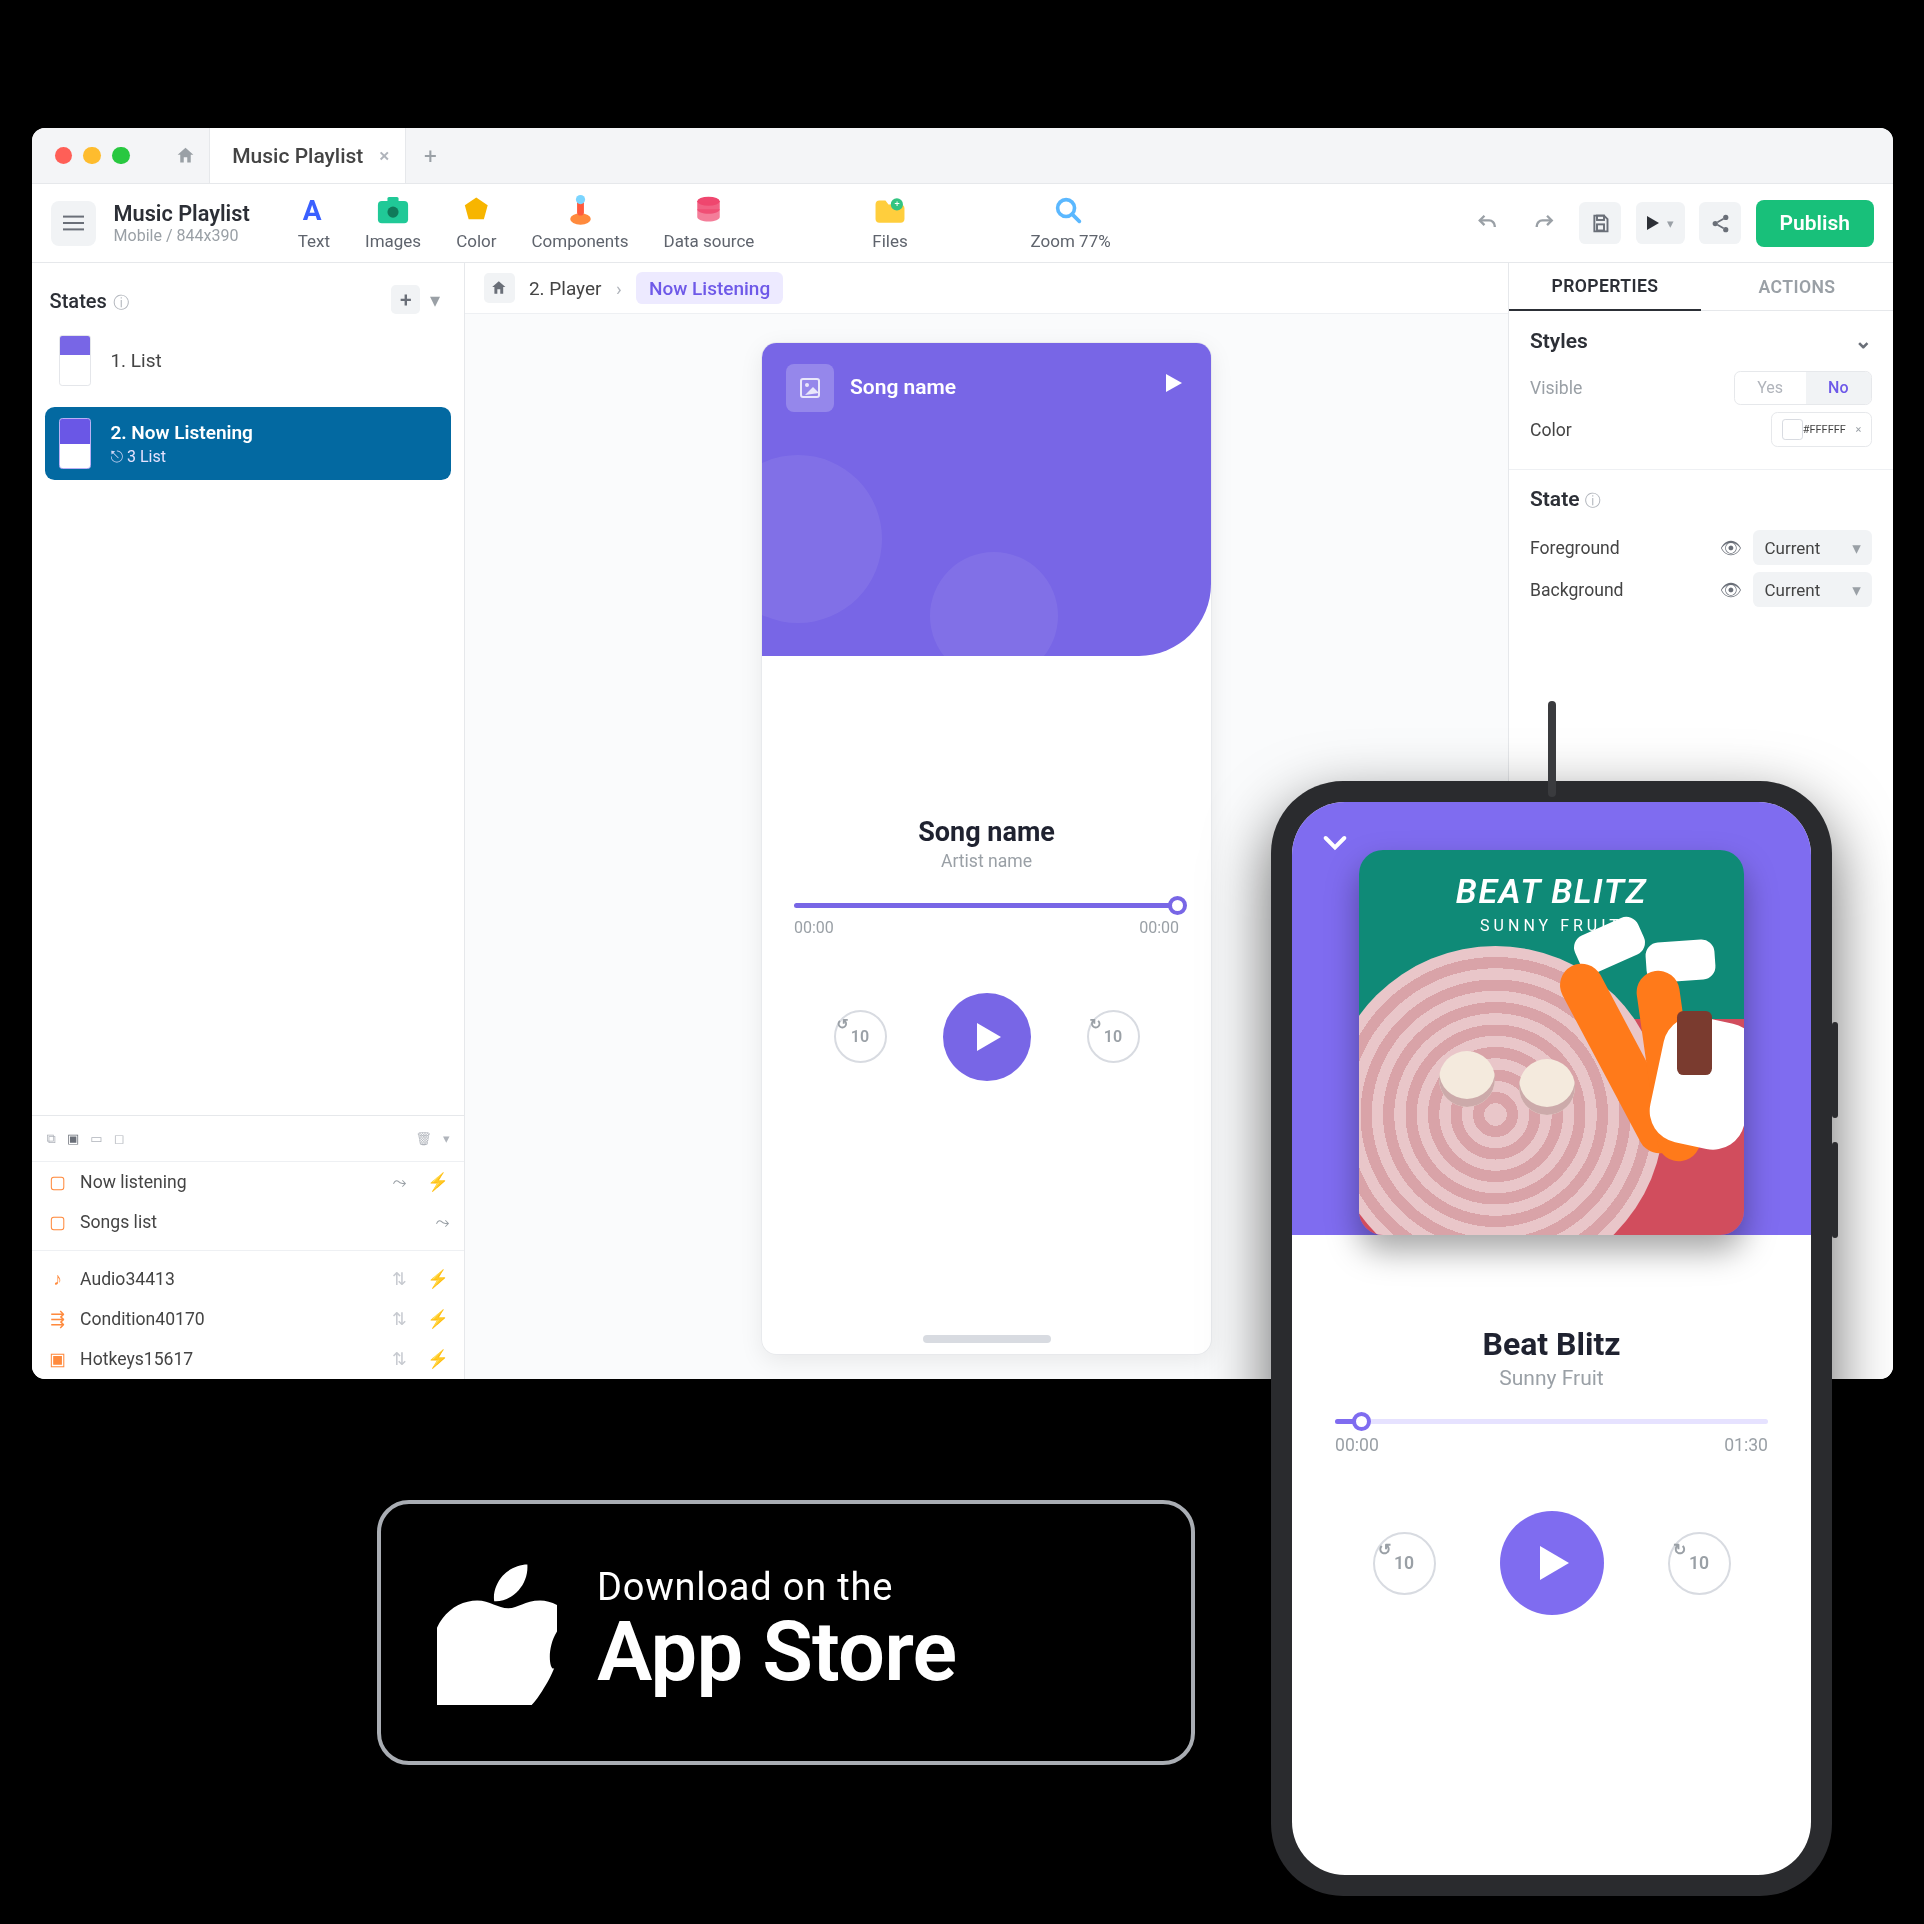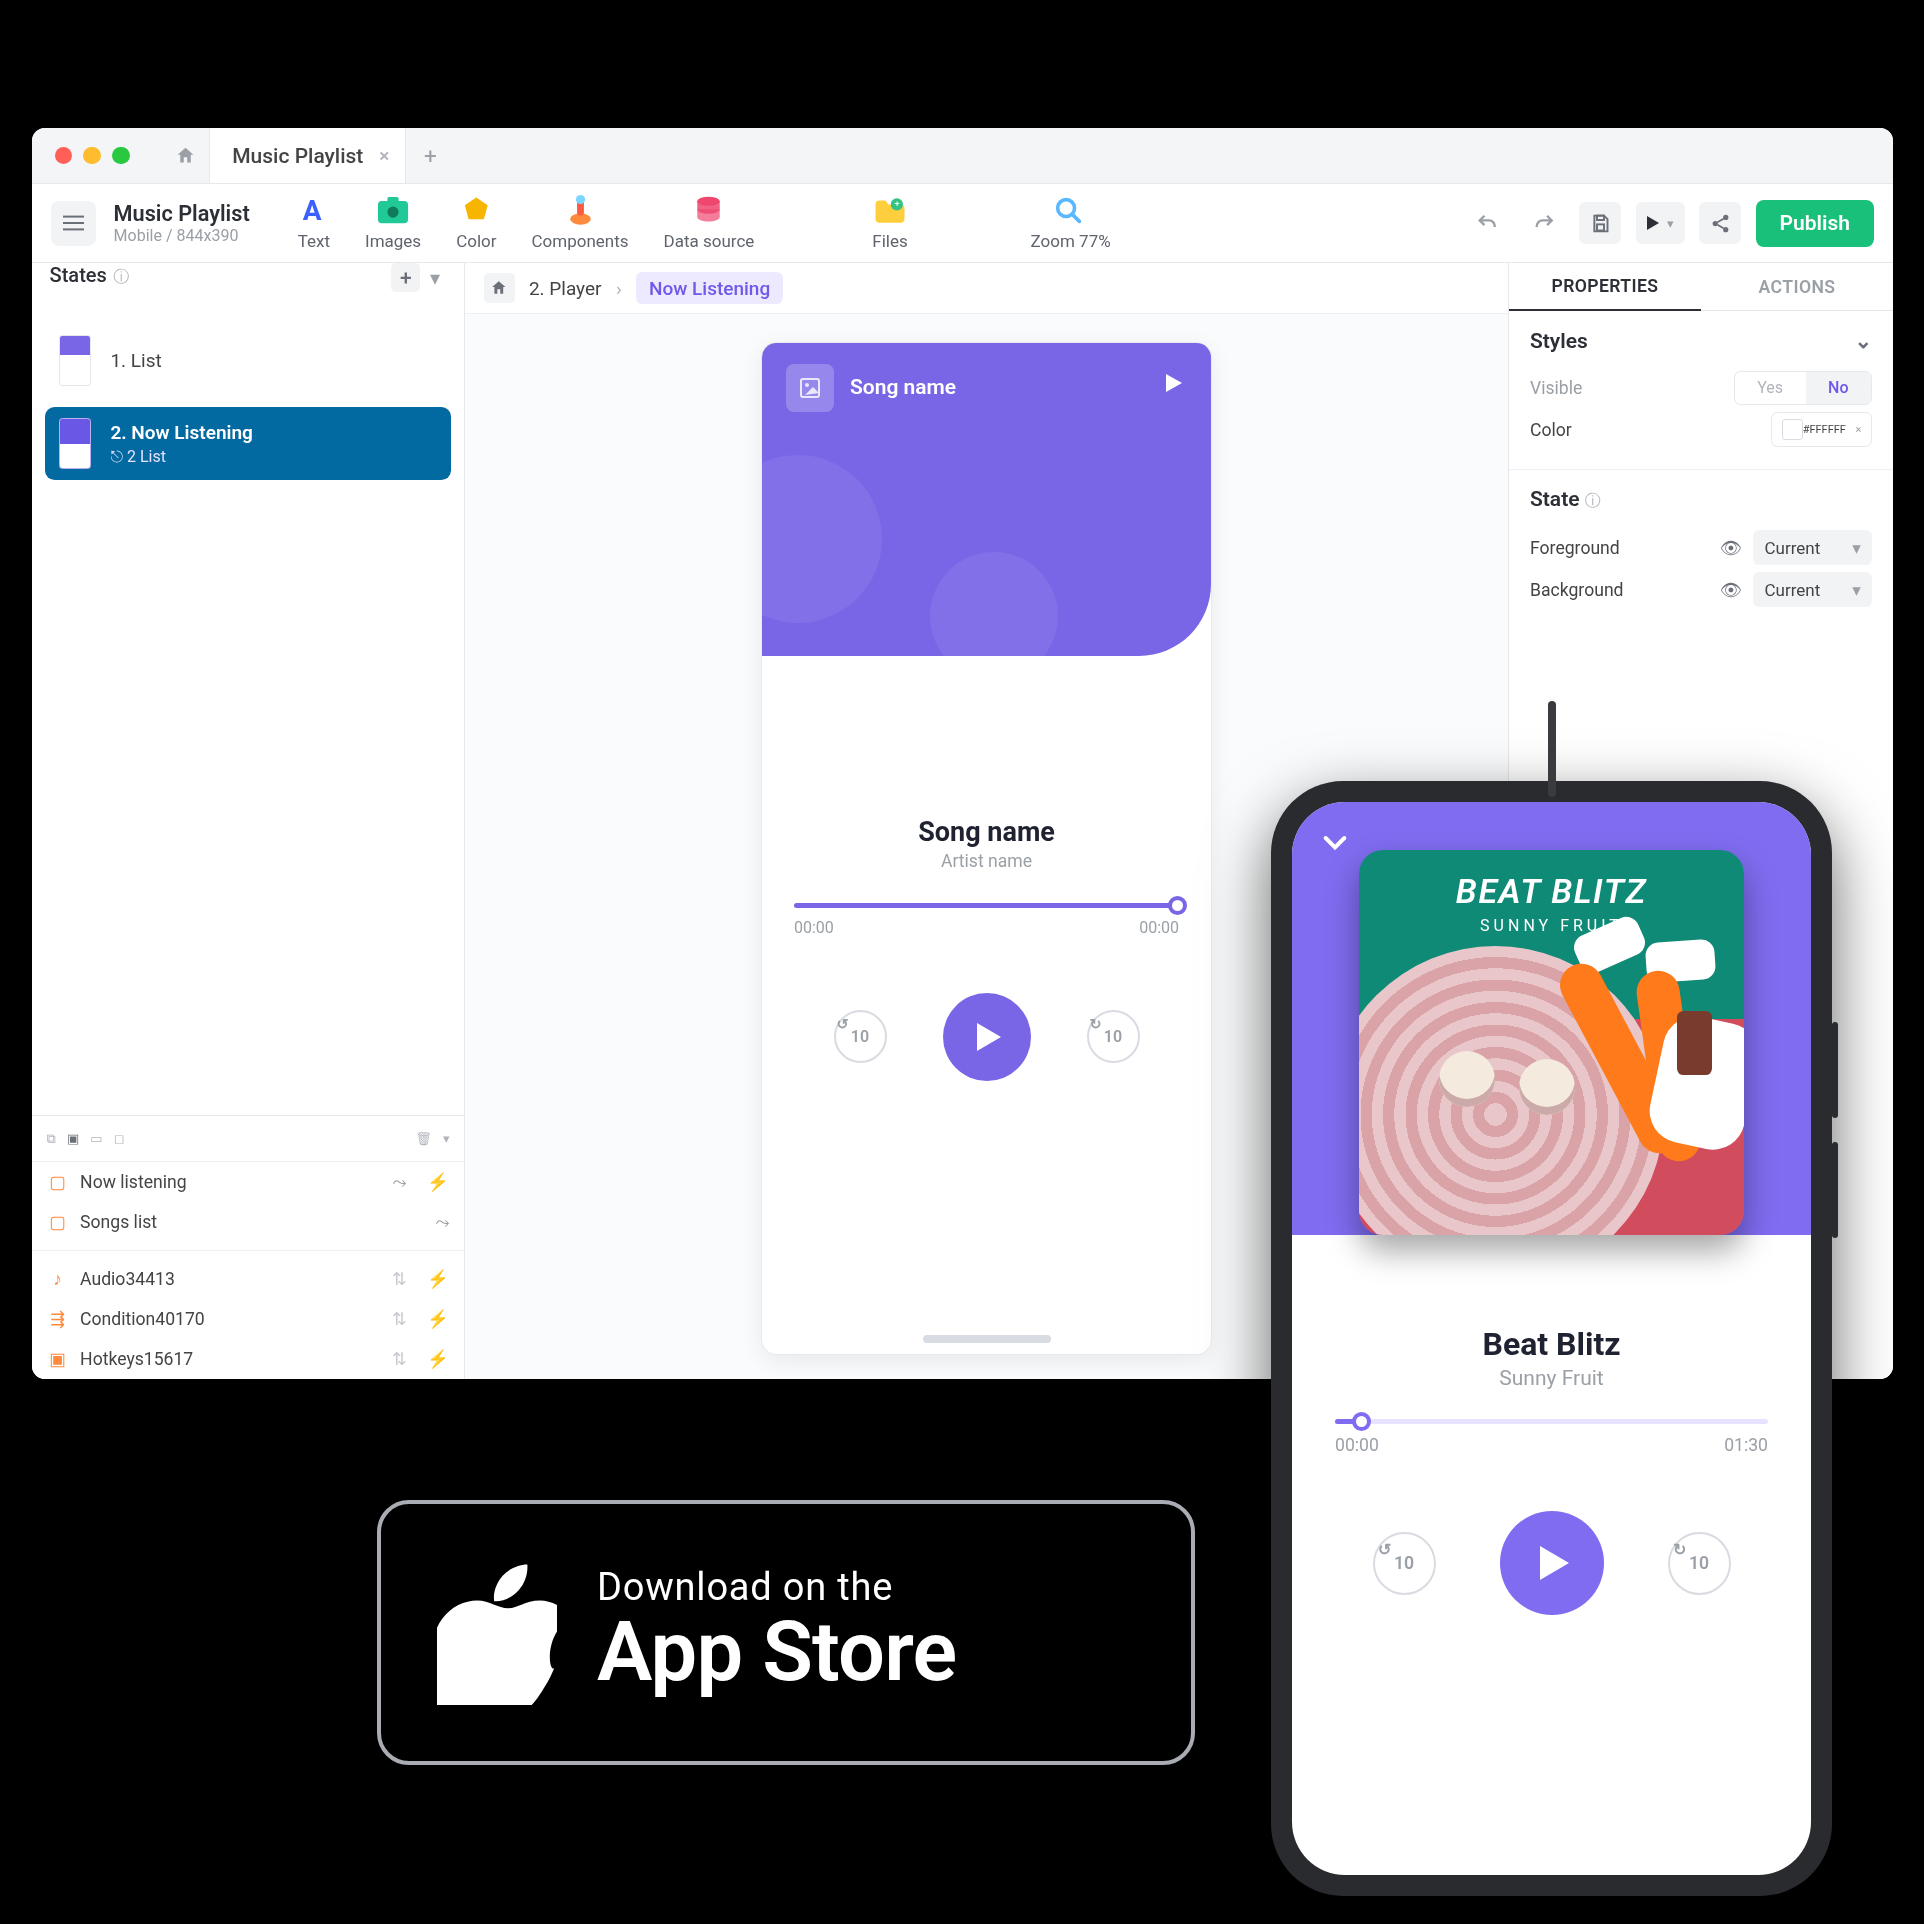--- a/index.html
+++ b/index.html
@@ -33,21 +33,21 @@
   .tb-right{margin-left:auto;display:flex;align-items:center;gap:14.4px;}
   .tbbtn{width:42px;height:42px;border-radius:6.4px;display:flex;align-items:center;justify-content:center;color:#6a6f78;}
   .tbbtn.grey{background:#f1f3f5;}
   .play-split{display:flex;align-items:center;background:#f1f3f5;border-radius:6.4px;height:42px;padding:0 11.2px;gap:8px;color:#2c2f36;}
   .publish{background:#18c07a;color:#fff;font-weight:600;font-size:21px;padding:0 24px;height:47px;border-radius:8px;display:flex;align-items:center;}
 
   .workspace{flex:1;display:flex;min-height:0;}
 
   
   .panel-l{width:433px;border-right:0.8px solid #e6e8eb;display:flex;flex-direction:column;background:#fff;}
-  .panel-head{height:51px;display:flex;align-items:flex-start;justify-content:space-between;padding:0 17.6px;font-size:20px;color:#2c2f36;font-weight:500;}
+  .panel-head{height:51px;display:flex;align-items:flex-end;justify-content:space-between;padding:0 17.6px;font-size:20px;color:#2c2f36;font-weight:500;}
   .panel-head .q{color:#b0b4bb;font-size:16px;margin-left:6.4px;}
   .head-btns{display:flex;align-items:center;gap:3.2px;color:#6a6f78;}
   .head-btns .plus{background:#f1f3f5;width:29px;height:29px;border-radius:4.8px;display:flex;align-items:center;justify-content:center;font-size:21px;}
   .state-list{padding:9.6px 13px 0;}
   .state-item{display:flex;align-items:center;gap:19px;padding:11.2px 14.4px;border-radius:9.6px;margin-bottom:9.6px;}
   .state-item .thumb{width:32px;height:51px;background:linear-gradient(180deg,#7866e6 38%,#fff 38%);border:1.6px solid #e4e6ea;border-radius:3.2px;}
   .state-item .thumb.v2{background:linear-gradient(180deg,#6a57e6 52%,#fff 52%);border-color:#b9aff5;}
   .state-item .lbls .n{font-size:19px;color:#444;}
   .state-item.sel{background:#0369a1;color:#fff;}
   .state-item.sel .n{color:#fff;font-weight:600;}
@@ -312,21 +312,21 @@
           <div class="state-item">
             <div class="thumb"></div>
             <div class="lbls">
                 <div class="n">1. List</div>
               </div>
           </div>
           <div class="state-item sel">
             <div class="thumb v2"></div>
             <div class="lbls">
               <div class="n">2. Now Listening</div>
-              <div class="sub">2  List</div>
+              <div class="sub">3  List</div>
             </div>
           </div>
         </div>
 
         <div class="bottom-panels">
           <div class="bp-toolbar">
             <span>⧉</span>
             <span style="color:#6a6f78">▣</span>
             <span>▭</span>
             <span>◻</span>

